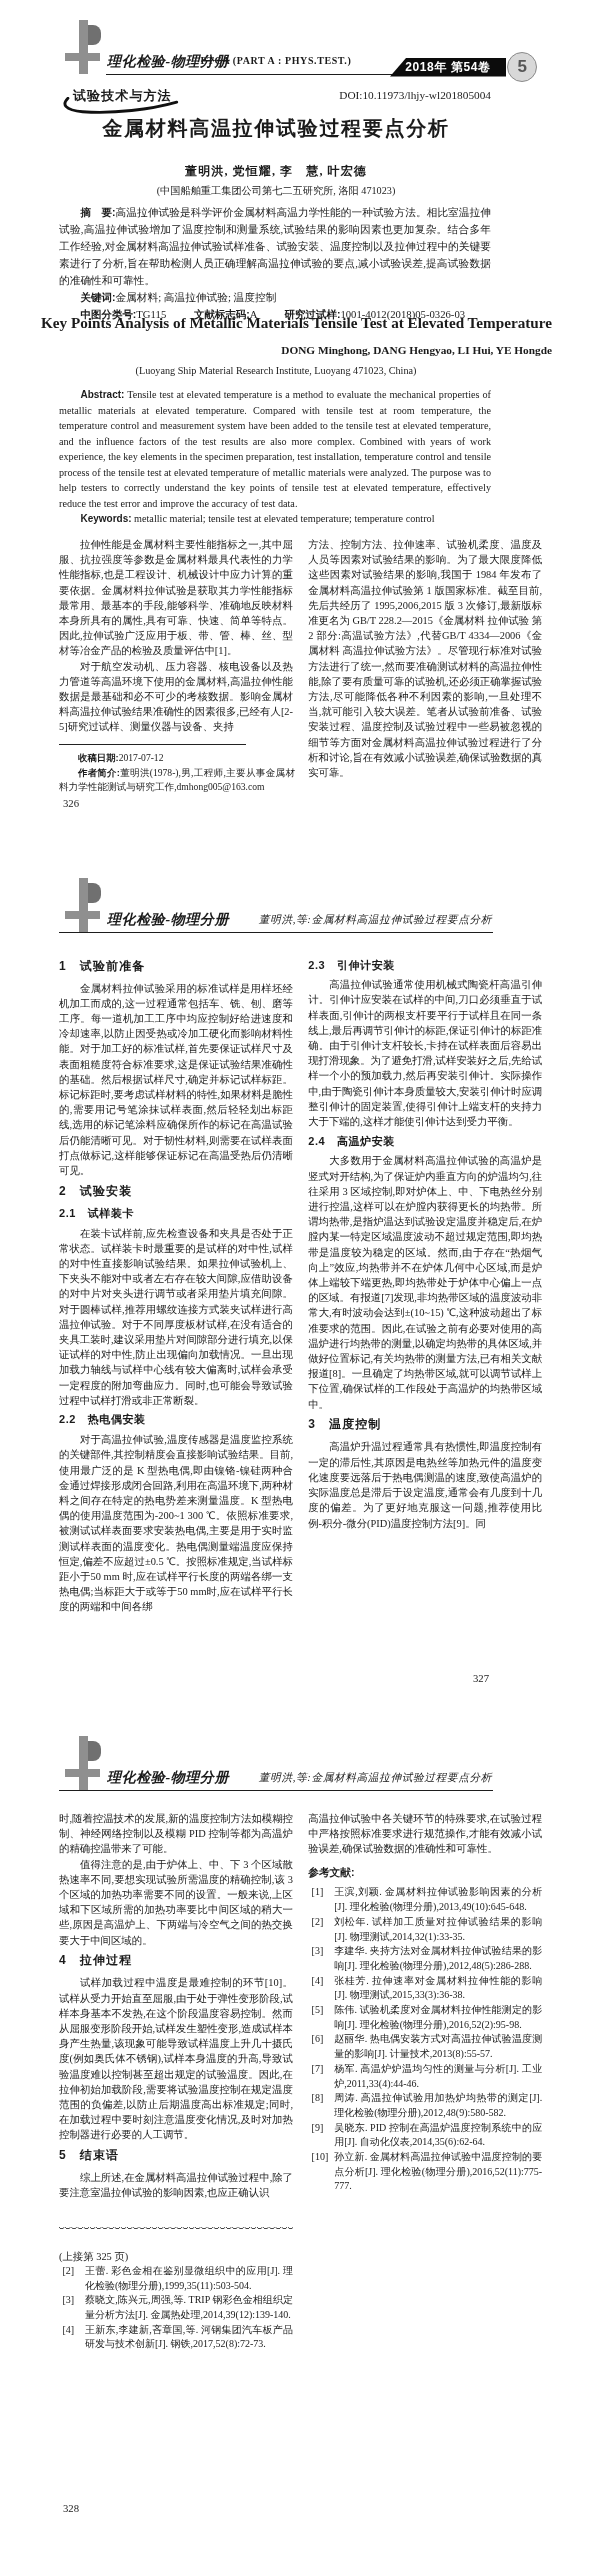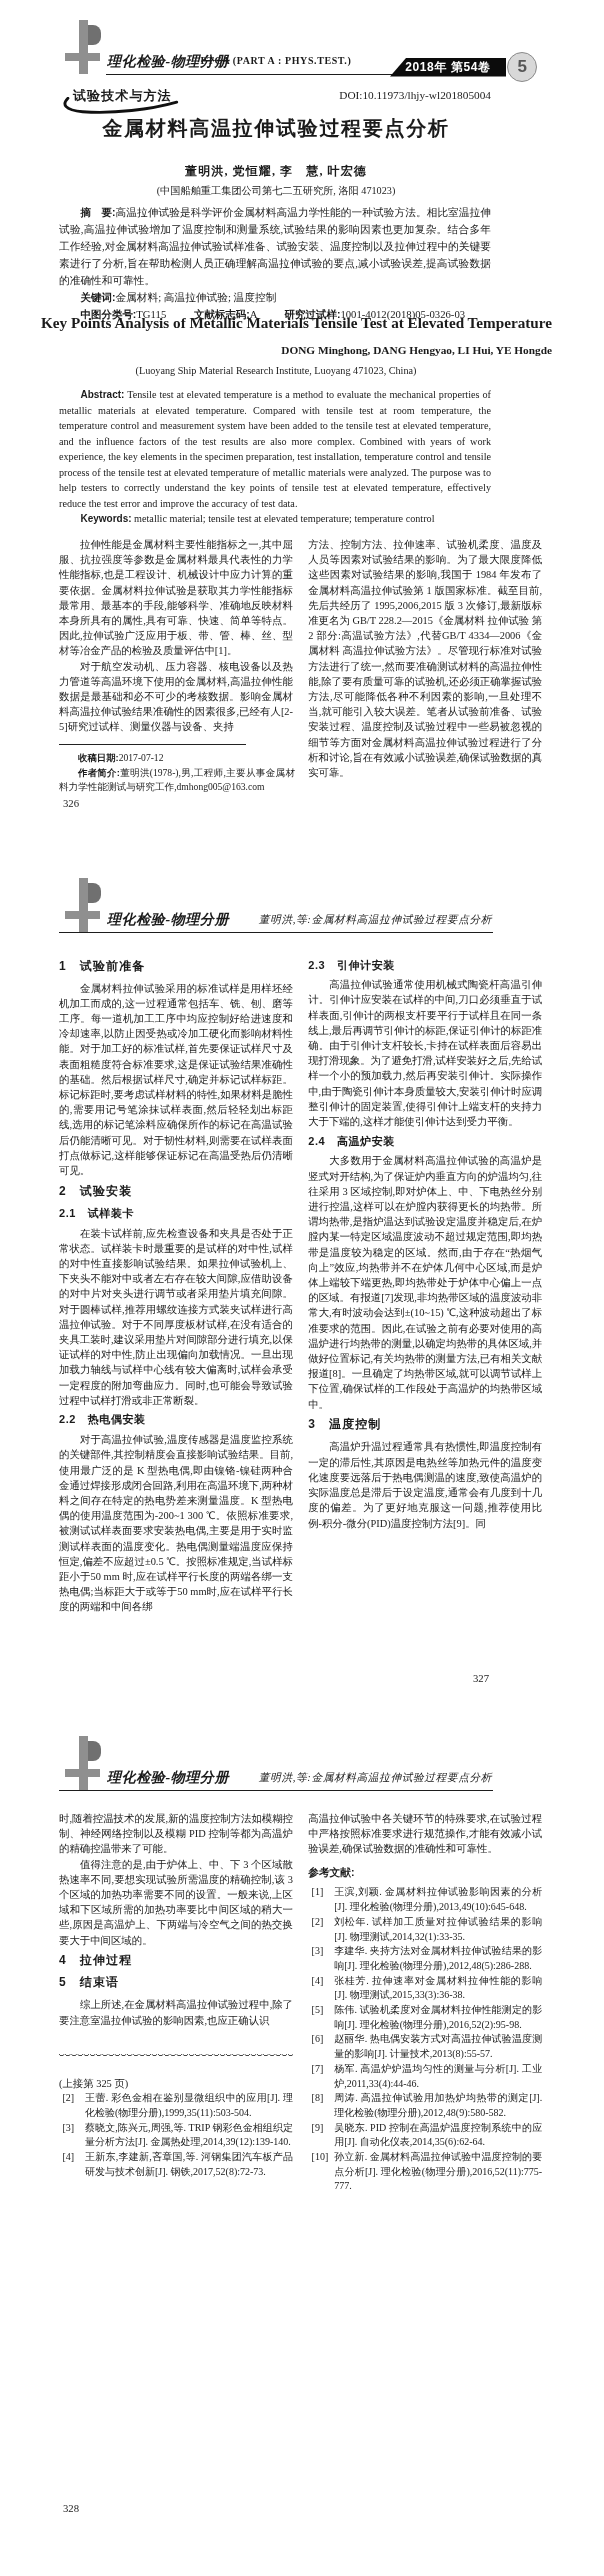--- a/index.html
+++ b/index.html
@@ -175,20 +175,21 @@
     <div class="jname">理化检验-物理分册</div>
     <div class="runhead">董明洪,等:金属材料高温拉伸试验过程要点分析</div>
     <div class="hdr-rule r2"></div>
   </div>
 
   <div class="cols cbody">
     <div class="col">
       <p>时,随着控温技术的发展,新的温度控制方法如模糊控制、神经网络控制以及模糊 PID 控制等都为高温炉的精确控温带来了可能。</p>
       <p class="ind">值得注意的是,由于炉体上、中、下 3 个区域散热速率不同,要想实现试验所需温度的精确控制,该 3 个区域的加热功率需要不同的设置。一般来说,上区域和下区域所需的加热功率要比中间区域的稍大一些,原因是高温炉上、下两端与冷空气之间的热交换要大于中间区域的。</p>
       <h3 class="sec">4　拉伸过程</h3>
+      <p class="ind">试样加载过程中温度是最难控制的环节[10]。试样从受力开始直至屈服,由于处于弹性变形阶段,试样本身基本不发热,在这个阶段温度容易控制。然而从屈服变形阶段开始,试样发生塑性变形,造成试样本身产生热量,该现象可能导致试样温度上升几十摄氏度(例如奥氏体不锈钢),试样本身温度的升高,导致试验温度难以控制甚至超出规定的试验温度。因此,在拉伸初始加载阶段,需要将试验温度控制在规定温度范围的负偏差,以防止后期温度高出标准规定;同时,在加载过程中要时刻注意温度变化情况,及时对加热控制器进行必要的人工调节。</p>
       <h3 class="sec">5　结束语</h3>
       <p class="ind">综上所述,在金属材料高温拉伸试验过程中,除了要注意室温拉伸试验的影响因素,也应正确认识</p>
 
       <div class="wavy"></div>
       <p class="contnote">(上接第 325 页)</p>
       <div>
         <p class="ref"><span class="no">[2]</span><span>王蕾. 彩色金相在鉴别显微组织中的应用[J]. 理化检验(物理分册),1999,35(11):503-504.</span></p>
         <p class="ref"><span class="no">[3]</span><span>蔡晓文,陈兴元,周强,等. TRIP 钢彩色金相组织定量分析方法[J]. 金属热处理,2014,39(12):139-140.</span></p>
         <p class="ref"><span class="no">[4]</span><span>王新东,李建新,吝章国,等. 河钢集团汽车板产品研发与技术创新[J]. 钢铁,2017,52(8):72-73.</span></p>
       </div>

